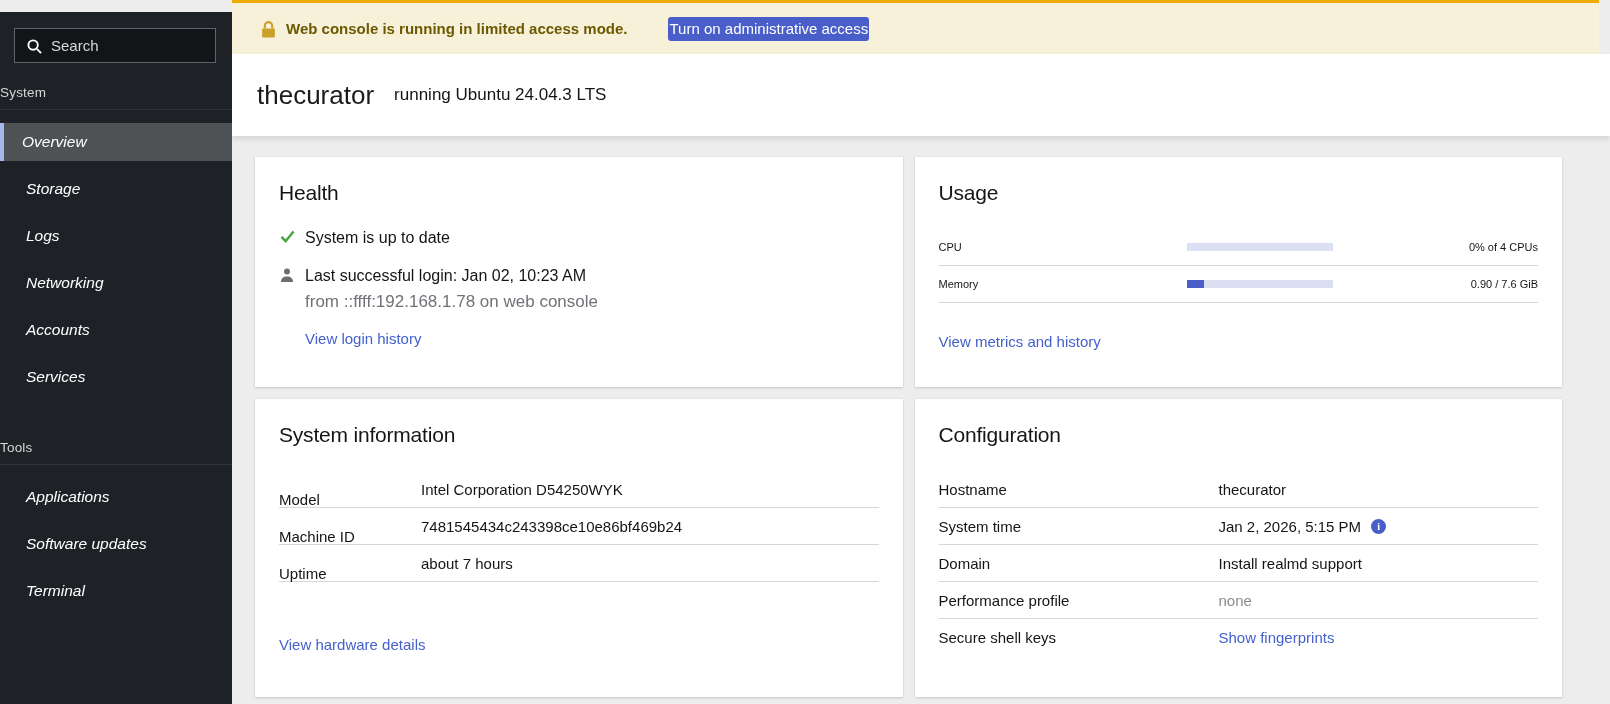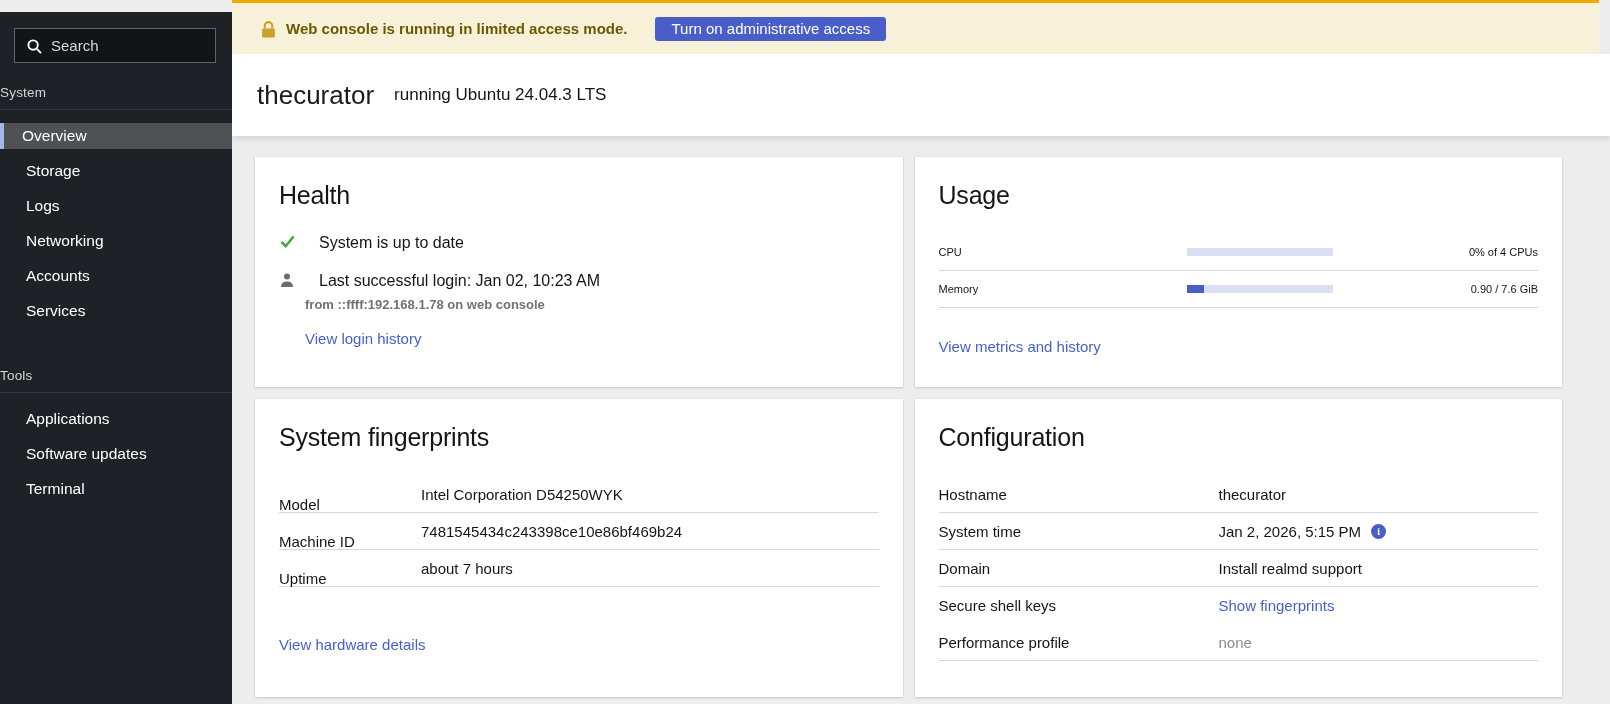--- a/index.html
+++ b/index.html
@@ -15,52 +15,52 @@
   body{position:relative;font-family:"Liberation Sans",sans-serif;background:var(--content-bg);color:var(--text-primary);}
 
   
   .sidebar{position:absolute;left:0;top:12px;width:232px;height:704px;background:var(--sidebar-bg);z-index:5;}
   .search-box{display:flex;align-items:center;gap:9px;margin:16px 16px 0 14px;height:35px;
     border:1px solid #5f6268;background:#121518;padding:0 11px;}
   .search-box .ph{color:#d8d8d8;font-size:15px;}
   .nav-section-title{margin-top:22px;font-size:13.5px;color:#d5d5d5;letter-spacing:.2px;}
   .nav-divider{height:1px;background:#31343a;margin-top:9px;}
   ul.nav{list-style:none;margin-top:13px;}
-  ul.nav li{height:26px;margin-bottom:9px;display:flex;align-items:center;padding-left:22px;
-    font-size:15.5px;color:#ffffff;cursor:pointer;border-left:4px solid transparent;}
+  ul.nav li{height:38px;margin-bottom:9px;display:flex;align-items:center;padding-left:22px;
+    font-size:15.5px;color:#ffffff;cursor:pointer;border-left:4px solid transparent;font-style:italic;}
   ul.nav li.selected{background:var(--sidebar-selected-bg);border-left:4px solid var(--sidebar-selected-accent);padding-left:18px;}
   .nav-section-title.tools{margin-top:44px;}
 
   
   .banner{position:absolute;left:232px;top:0;right:11px;height:54px;background:var(--banner-bg);
     border-top:3px solid var(--banner-border);display:flex;align-items:center;padding-left:28px;gap:10px;}
   .banner-msg{font-size:15px;font-weight:bold;color:var(--banner-text);}
-  .banner-btn{margin-left:18px;height:24px;padding:0 16px;background:var(--accent);color:#fff;
+  .banner-btn{margin-left:31px;height:24px;padding:0 1px;background:var(--accent);color:#fff;
     border:none;border-radius:3px;font-size:15px;font-family:inherit;cursor:pointer;}
 
   
   .page-header{position:absolute;left:232px;top:54px;right:0;height:82px;background:#fff;
     display:flex;align-items:center;gap:20px;padding-left:25px;box-shadow:0 3px 5px rgba(0,0,0,.10);z-index:2;}
   .hostname{font-size:26px;font-weight:400;color:#1b1b1b;}
   .os-text{font-size:17px;color:var(--text-primary);}
 
   
   .main{position:absolute;left:232px;top:136px;right:0;bottom:0;background:var(--content-bg);
     padding:21px 48px 0 23px;}
   .grid{display:grid;grid-template-columns:1fr 1fr;grid-template-rows:230px 298px;gap:12px;}
   .card{background:#fff;padding:24px;box-shadow:0 1px 2px rgba(3,3,3,.14),0 0 2px rgba(3,3,3,.08);
     display:flex;flex-direction:column;overflow:hidden;}
-  .card-title{font-size:25px;font-weight:500;color:var(--text-primary);letter-spacing:-.2px;}
+  .card-title{font-size:21px;font-weight:500;color:var(--text-primary);letter-spacing:-.2px;}
   a.link{color:var(--link);text-decoration:none;font-size:15px;cursor:pointer;}
 
   
   .health-list{margin-top:24px;}
-  .health-item{display:flex;align-items:flex-start;gap:24px;font-size:16px;color:var(--text-primary);}
+  .health-item{display:flex;align-items:flex-start;gap:10px;font-size:16px;color:var(--text-primary);}
   .health-item + .health-item{margin-top:20px;}
-  .health-sub{margin-left:26px;margin-top:7px;font-size:13px;color:var(--text-secondary);font-weight:bold;}
+  .health-sub{margin-left:26px;margin-top:7px;font-size:17px;color:var(--text-secondary);}
   .health-link{margin-left:26px;margin-top:18px;}
   .icon-cell{width:16px;display:flex;justify-content:center;flex:none;padding-top:1px;}
 
   
   .usage-table{margin-top:24px;}
   .usage-row{display:flex;align-items:center;height:37px;border-bottom:1px solid var(--row-border);font-size:11px;}
   .usage-label{width:248px;}
   .progress{width:146px;height:8px;background:var(--progress-track);}
   .progress > div{height:100%;background:var(--progress-fill);}
   .usage-value{flex:1;text-align:right;}
@@ -172,21 +172,21 @@
           <span class="progress">
               <div style="width: 12%;"></div>
             </span>
           <span class="usage-value">0.90 / 7.6 GiB</span>
         </div>
       </div>
       <div class="usage-link"><a class="link">View metrics and history</a></div>
     </section>
 
     <section class="card sysinfo">
-      <h2 class="card-title">System fingerprints</h2>
+      <h2 class="card-title">System information</h2>
       <div class="info-table">
         <div class="info-row">
           <span class="info-label">Model</span>
           <span class="info-value">Intel Corporation D54250WYK</span>
         </div>
         <div class="info-row">
           <span class="info-label">Machine ID</span>
           <span class="info-value">7481545434c243398ce10e86bf469b24</span>
         </div>
         <div class="info-row">
@@ -206,25 +206,25 @@
         </div>
         <div class="info-row">
           <span class="info-label">System time</span>
           <span class="info-value">Jan 2, 2026, 5:15 PM</span>
           <span class="info-icon">i</span>
         </div>
         <div class="info-row">
           <span class="info-label">Domain</span>
           <span class="info-value">Install realmd support</span>
         </div>
+        <div class="info-row">
+          <span class="info-label">Performance profile</span>
+          <span class="info-value muted">none</span>
+        </div>
         <div class="info-row last">
           <span class="info-label">Secure shell keys</span>
           <a class="link">Show fingerprints</a>
         </div>
-        <div class="info-row">
-          <span class="info-label">Performance profile</span>
-          <span class="info-value muted">none</span>
-        </div>
       </div>
     </section>
 
   </div>
 </main>
 
 </body></html>

